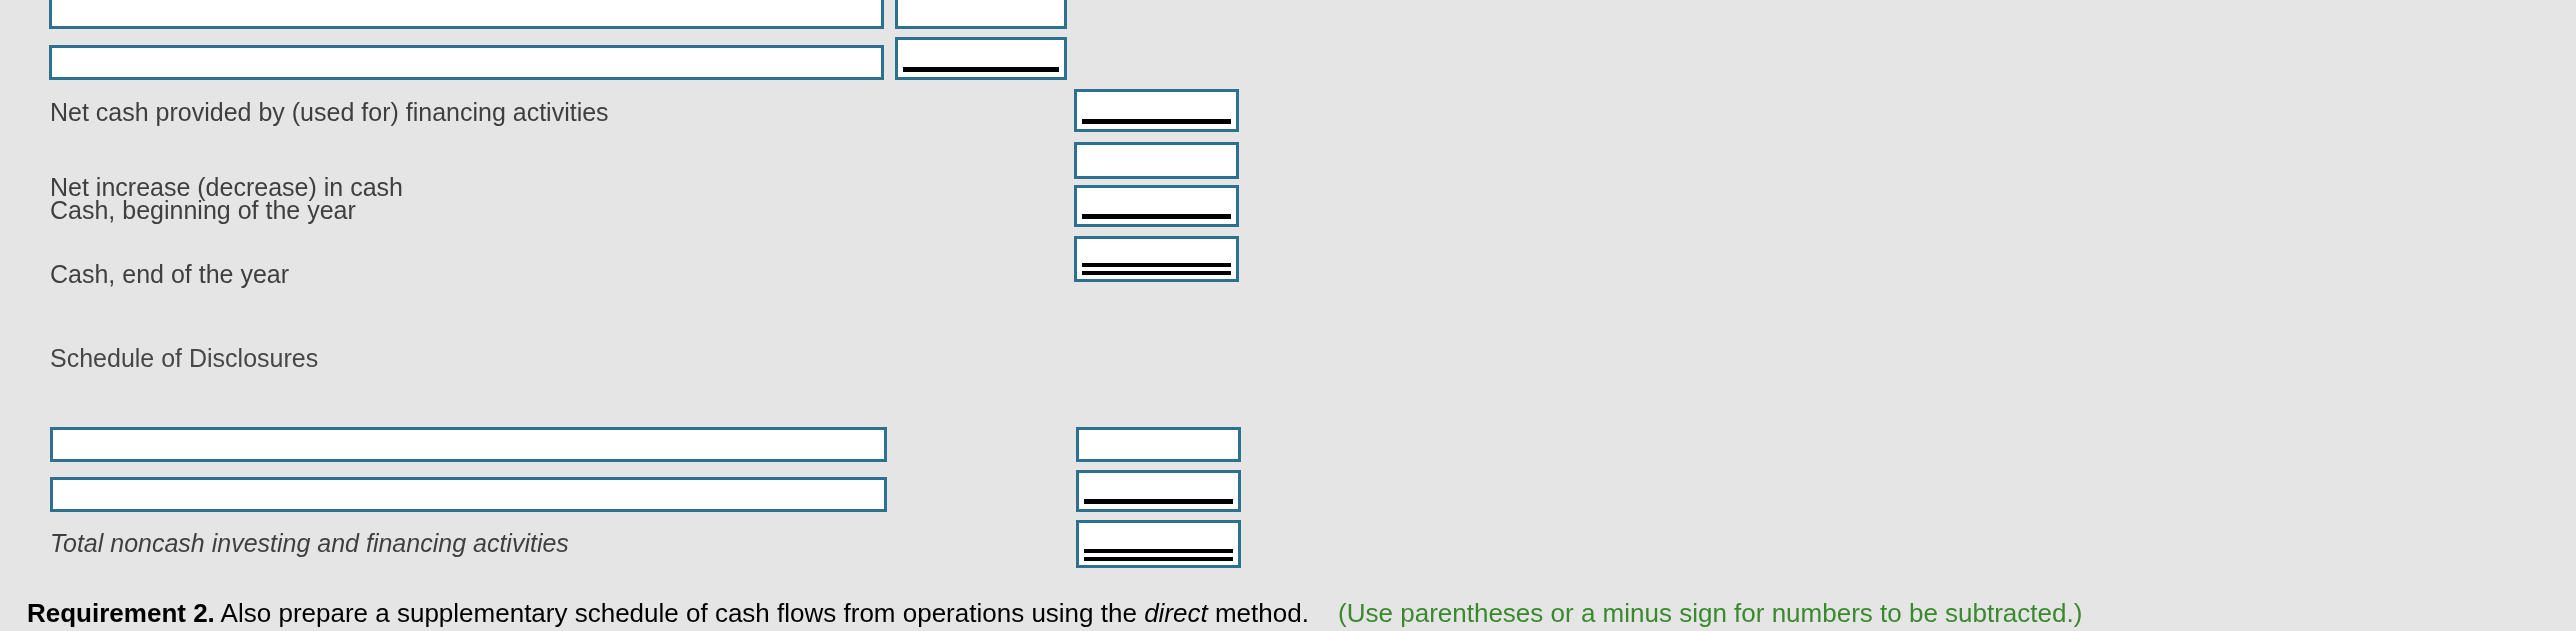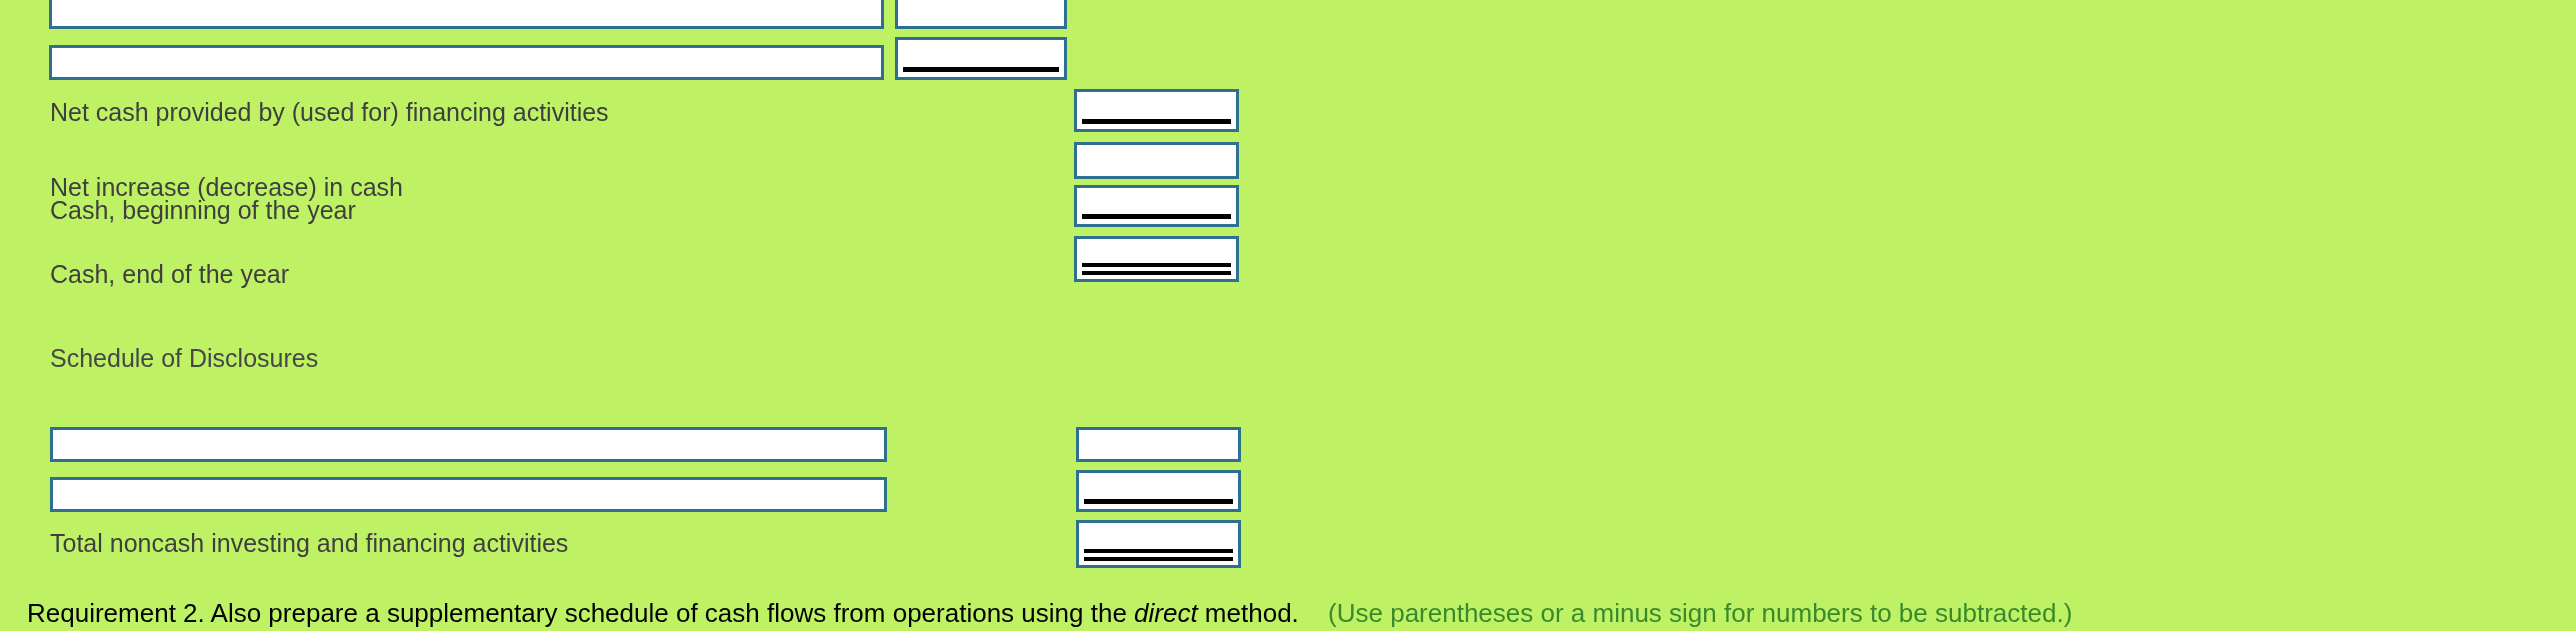--- a/index.html
+++ b/index.html
@@ -1,17 +1,17 @@
 <!DOCTYPE html>
 <html style="font-size:14.4px"><head>
 <meta charset="utf-8">
 <style>
   html,body{margin:0;padding:0;background:#ffffff;}
   .page{
-    position:relative;width:2576px;height:631px;overflow:hidden;background:#bef264;
+    position:relative;width:2576px;height:631px;overflow:hidden;background:#e5e5e5;
     font-family:"Liberation Sans", sans-serif;
   }
   
   .box{
     position:absolute;box-sizing:border-box;background:#ffffff;
     border:3.6px solid #2E708F;
   }
   
   .rule-single{position:absolute;left:5.4px;right:5.4px;bottom:5.4px;height:4.5px;background:#000;}
   .rule-dbl-top{position:absolute;left:5.4px;right:5.4px;bottom:11.7px;height:4.5px;background:#000;}
@@ -19,21 +19,21 @@
   
   .lbl{
     position:absolute;left:50px;font-size:25px;line-height:25px;color:#3F3F3F;
     white-space:nowrap;
   }
   .lbl.italic{color:#474747;}
   .req{
     position:absolute;left:27px;top:598px;font-size:26px;line-height:31px;color:#000;
     white-space:nowrap;
   }
-  .req .b{font-weight:normal;}
+  .req .b{font-weight:bold;}
   .req .i{font-style:italic;}
   .req .g{color:#3A8A2D;margin-left:22px;}
 </style>
 </head>
 <body>
 
 <div class="page">
 
   <div class="box" style="left:49px;top:-9px;width:835px;height:38px;"></div>
   <div class="box" style="left:895px;top:-14.4px;width:172px;height:43px;"></div>
@@ -65,21 +65,21 @@
   <div class="lbl italic" style="top:346px;">Schedule of Disclosures</div>
 
   <div class="box" style="left:50px;top:427px;width:837px;height:35px;"></div>
   <div class="box" style="left:1076px;top:427px;width:165px;height:35px;"></div>
 
   <div class="box" style="left:50px;top:477px;width:837px;height:35px;"></div>
   <div class="box" style="left:1076px;top:470px;width:165px;height:42px;">
     <div class="rule-single"></div>
   </div>
 
-  <div class="lbl" style="top:531px;">Total noncash investing and financing activities</div>
+  <div class="lbl" style="top:531px;font-style:italic;">Total noncash investing and financing activities</div>
   <div class="box" style="left:1076px;top:520px;width:165px;height:48px;">
     <div class="rule-dbl-top"></div>
     <div class="rule-dbl-bot"></div>
   </div>
 
   <div class="req">
     <span class="b">Requirement 2.</span><span> Also prepare a supplementary schedule of cash flows from operations using the </span><span class="i">direct</span><span> method. </span><span class="g">(Use parentheses or a minus sign for numbers to be subtracted.)</span>
   </div>
 
 </div>

